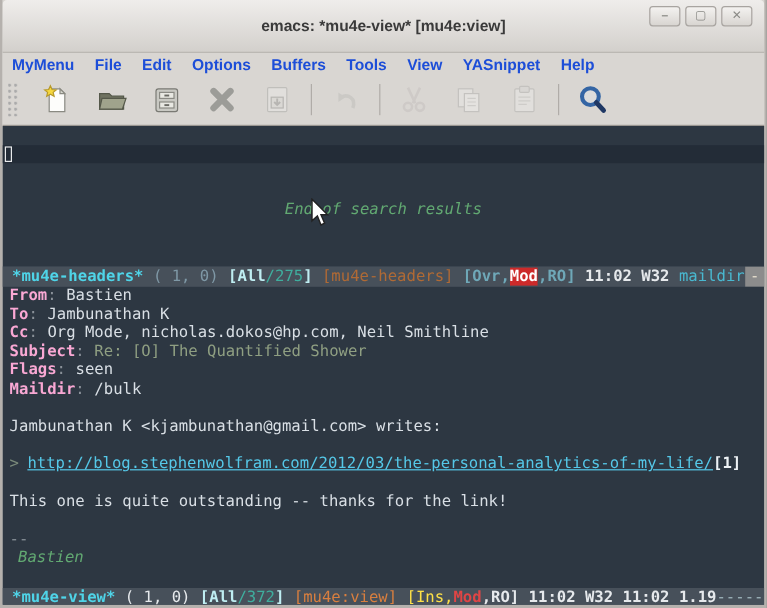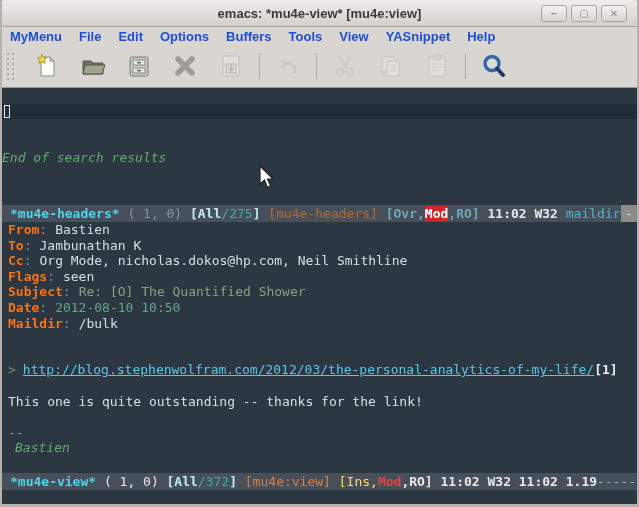--- a/index.html
+++ b/index.html
@@ -1,21 +1,21 @@
 <!DOCTYPE html>
 <html><head>
 <meta charset="utf-8">
 <style>
   html,body{margin:0;padding:0;background:#555;}
   *{box-sizing:border-box;}
   .frame{position:relative;width:639px;height:507px;background:#d9d6d2;
          border-left:2px solid #b5b1ad;border-right:2px solid #b5b1ad;border-bottom:3px solid #b5b1ad;
          outline:1px solid #7d7975;font-family:"Liberation Sans","DejaVu Sans",sans-serif;overflow:hidden;}
   
-  .titlebar{height:27px;background:linear-gradient(#efedeb,#d3d0cc);border-bottom:1px solid #a8a4a0;
+  .titlebar{height:44px;background:linear-gradient(#efedeb,#d3d0cc);border-bottom:1px solid #a8a4a0;
             display:flex;align-items:center;justify-content:center;position:relative;
             border-radius:4px 4px 0 0;}
   .title-text{font-size:13px;font-weight:bold;color:#3a3a3a;}
   .winbtns{position:absolute;right:10px;top:5px;display:flex;gap:4px;}
   .winbtn{width:26px;height:17px;background:linear-gradient(#f4f2f0,#d8d5d1);border:1px solid #a8a4a0;
           border-radius:3px;display:flex;align-items:center;justify-content:center;
           font-size:10px;font-weight:bold;color:#8a8a86;line-height:1;}
   
   .menubar{height:18px;background:#d9d6d2;display:flex;align-items:center;padding-left:8px;gap:17px;}
   .menu-item{font-size:13px;color:#1d4ed8;white-space:nowrap;font-weight:bold;}
@@ -29,21 +29,21 @@
   .tsep{width:1px;height:26px;background:#b0aca8;margin:0 5px;}
   
   .emacs{height:417px;background:#2d3742;font-family:"DejaVu Sans Mono","Liberation Mono",monospace;
          font-size:13px;color:#c2cad2;position:relative;overflow:hidden;}
   .hwin{height:117px;overflow:hidden;}
   .hline,.hrow,.endline{height:15.5px;line-height:15.5px;white-space:pre;overflow:hidden;}
   .hline span,.hrow span{display:inline-block;white-space:pre;vertical-align:top;}
   .hline{color:#4fc4dc;font-weight:bold;}
   .hrow.selected{background:#232c37;position:relative;}
   .cursor-hollow{position:absolute;left:2px;top:1px;width:6px;height:13px;border:1px solid #e8eaec;}
-  .endline{color:#62a972;font-style:italic;}
+  .endline{color:#62a972;font-style:italic;text-align:center;}
   
   .modeline{height:17px;line-height:17px;background:#47505a;padding-left:8px;white-space:nowrap;
             overflow:hidden;position:relative;font-size:13px;}
   .modeline span{white-space:pre;}
   .ml-buf{color:#4fd4e8;font-weight:bold;}
   .ml-dim{color:#7f98a6;}
   .ml-pos{color:#e6e9ec;}
   .ml-all{color:#bfeef2;font-weight:bold;}
   .ml-cnt{color:#3fae9e;text-align:center;}
   .ml-mode{color:#d97f3f;}
@@ -53,21 +53,21 @@
   .ml-mod-red{color:#e04545;font-weight:bold;}
   .ml-mod-redbg{color:#fff;background:#cc2a2a;font-weight:bold;}
   .ml-white{color:#e6e9ec;font-weight:bold;}
   .ml-maildir{color:#49b8d0;}
   .ml-dash2{color:#9fb6bd;}
   .ml-grip{position:absolute;right:0;top:0;width:16px;height:17px;background:#8c8c8c;
            display:flex;align-items:center;justify-content:center;color:#e8e0d0;}
   
   .mwin{height:251px;padding-left:6px;overflow:hidden;}
   .mline{height:15.6px;line-height:15.6px;white-space:pre;overflow:hidden;}
-  .flabel{color:#f97316;font-weight:bold;}
+  .flabel{color:#f9a8d4;font-weight:bold;}
   .fcolon{color:#8a9199;}
   .fval{margin-left:8px;}
   .fv-white{color:#d9dfe5;}
   .fv-green{color:#8f9f82;}
   .fv-teal{color:#5fa78f;}
   .body-text{color:#d9dfe5;}
   .quote{color:#7a8a7a;}
   .link{color:#55c8e8;text-decoration:underline;margin-left:7px;margin-top:40px;}
   .linkref{color:#eef2f5;font-weight:bold;}
   .sigsep{color:#8a929a;}
@@ -214,25 +214,25 @@
       <span class="ml-state-dim">[Ovr,</span><span class="ml-mod-redbg">Mod</span><span class="ml-state-dim">,RO]</span>
       <span class="ml-white">11:02 W32</span>
       <span class="ml-maildir">maildir:/bulk</span>
       <span class="ml-grip">-</span>
     </div>
 
     <div class="mwin">
       <div class="mline"><span class="flabel">From</span><span class="fcolon">:</span><span class="fval fv-white">Bastien</span></div>
       <div class="mline"><span class="flabel">To</span><span class="fcolon">:</span><span class="fval fv-white">Jambunathan K</span></div>
       <div class="mline"><span class="flabel">Cc</span><span class="fcolon">:</span><span class="fval fv-white">Org Mode, nicholas.dokos@hp.com, Neil Smithline</span></div>
+      <div class="mline"><span class="flabel">Subject</span><span class="fcolon">:</span><span class="fval fv-green">Re: [O] The Quantified Shower</span></div>
       <div class="mline"><span class="flabel">Flags</span><span class="fcolon">:</span><span class="fval fv-white">seen</span></div>
-      <div class="mline"><span class="flabel">Subject</span><span class="fcolon">:</span><span class="fval fv-green">Re: [O] The Quantified Shower</span></div>
-      <div class="mline"><span class="flabel">Date</span><span class="fcolon">:</span><span class="fval fv-teal">2012-08-10 10:50</span></div>
       <div class="mline"><span class="flabel">Maildir</span><span class="fcolon">:</span><span class="fval fv-white">/bulk</span></div>
       <div class="mline"> </div>
+      <div class="mline body-text">Jambunathan K &lt;kjambunathan@gmail.com&gt; writes:</div>
       <div class="mline"> </div>
       <div class="mline"><span class="quote">&gt;</span><a class="link">http://blog.stephenwolfram.com/2012/03/the-personal-analytics-of-my-life/</a><span class="linkref">[1]</span></div>
       <div class="mline"> </div>
       <div class="mline body-text">This one is quite outstanding -- thanks for the link!</div>
       <div class="mline"> </div>
       <div class="mline sigsep">--</div>
       <div class="mline"><span class="sig">Bastien</span></div>
     </div>
 
     <div class="modeline">

